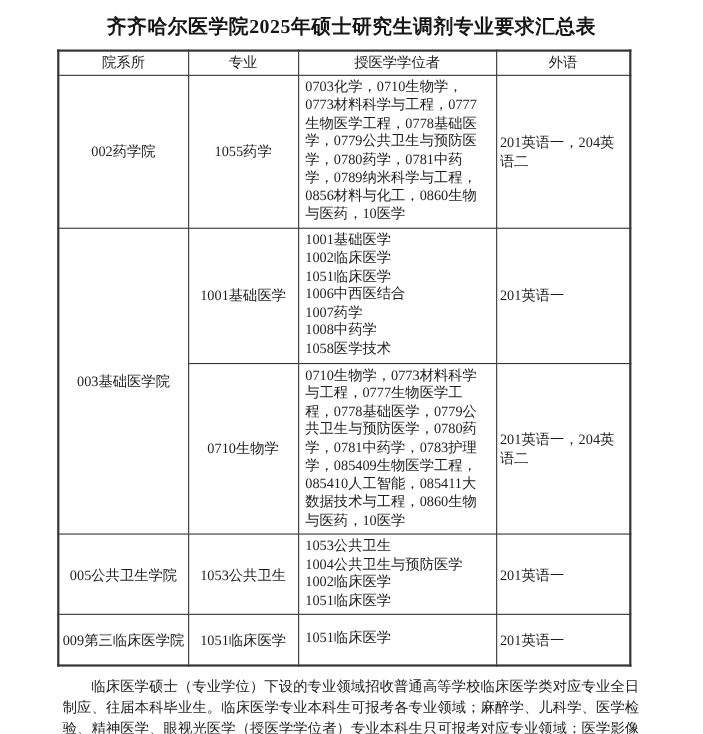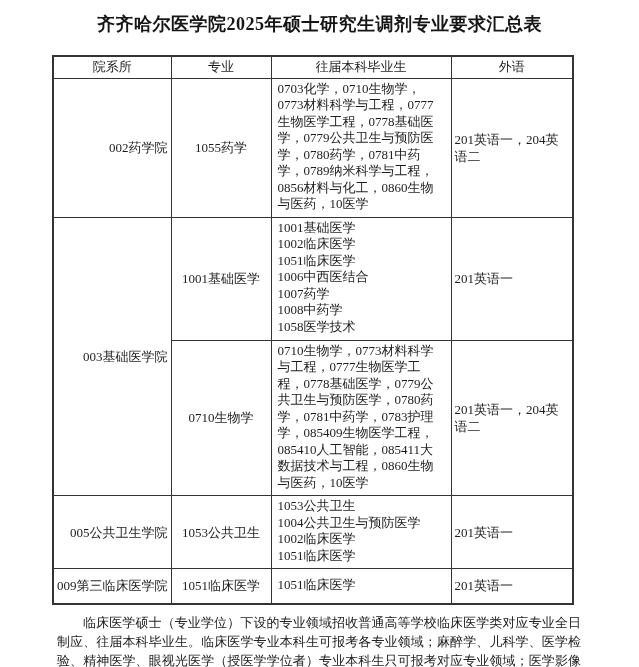--- a/index.html
+++ b/index.html
@@ -7,21 +7,21 @@
   body {
     width: 639px; height: 667px;
     background: #ffffff;
     color: #1d1d1d;
     font-family: "Liberation Serif", "DejaVu Serif", serif;
     overflow: hidden;
   }
   .page { width: 639px; height: 667px; }
 
   .doc-title {
-    margin: 12px 0 19px 0;
+    margin: 12px 0 9px 0;
     font-size: 18px;
     font-weight: 700;
     text-align: center;
     letter-spacing: 0.5px;
     color: #161616;
   }
 
   table.req-table {
     border-collapse: collapse;
     table-layout: fixed;
@@ -44,21 +44,21 @@
 
   tr.hrow  { height: 22px; }
   tr.r1    { height: 134px; }
   tr.r2a   { height: 123px; }
   tr.r2b   { height: 137px; }
   tr.r3    { height: 68px; }
   tr.r4    { height: 35px; }
 
   th.hcell { text-align: center; padding: 1px 2px; }
 
-  td.c-dept   { text-align: right; padding: 2px 3px; line-height: 17px; }
+  td.c-dept   { text-align: center; padding: 14px 3px; line-height: 17px; }
   td.c-major  { text-align: center; padding: 2px 4px; line-height: 17px; }
   td.c-choice {
     text-align: left;
     padding: 2px 5px 4px 6px;
     font-size: 12px;
     line-height: 16.5px;
     white-space: pre-line;
   }
   td.c-lang   { text-align: left; padding: 2px 3px; line-height: 17px; font-family: Liberation Serif, serif; }
 
@@ -83,21 +83,21 @@
     <colgroup>
       <col class="c1">
         <col class="c2">
         <col class="c3">
         <col class="c4">
     </colgroup>
     <thead>
       <tr class="hrow">
         <th class="hcell">院系所</th>
         <th class="hcell">专业</th>
-        <th class="hcell">往届本科毕业生</th>
+        <th class="hcell">授医学学位者</th>
         <th class="hcell">外语</th>
       </tr>
     </thead>
     <tbody>
       <tr class="r1">
         <td class="c-dept">002药学院</td>
         <td class="c-major">1055药学</td>
         <td class="c-choice">0703化学，0710生物学，0773材料科学与工程，0777生物医学工程，0778基础医学，0779公共卫生与预防医学，0780药学，0781中药学，0789纳米科学与工程，0856材料与化工，0860生物与医药，10医学</td>
         <td class="c-lang">201英语一，204英语二</td>
       </tr>

